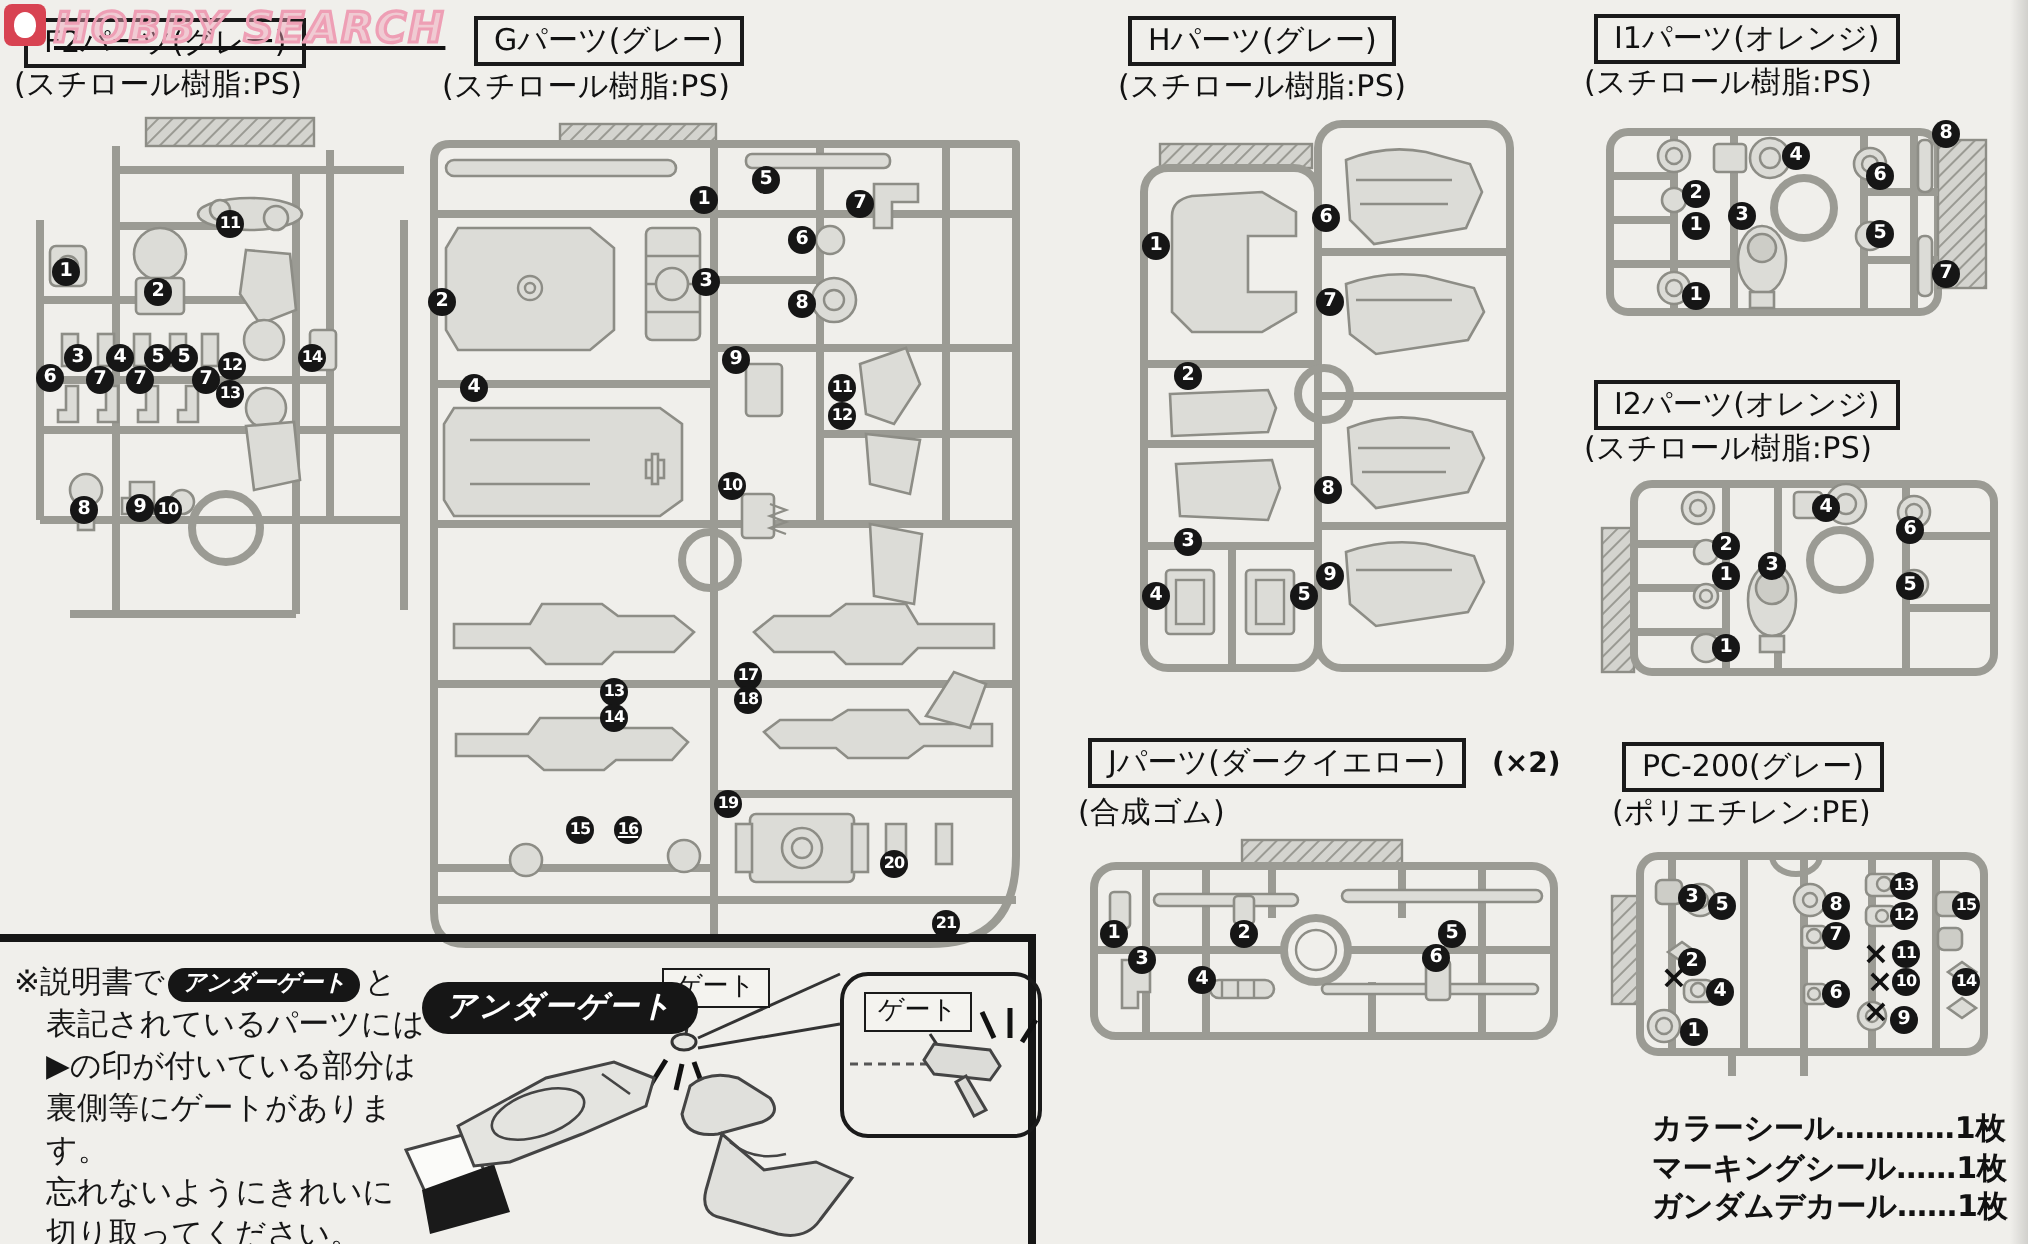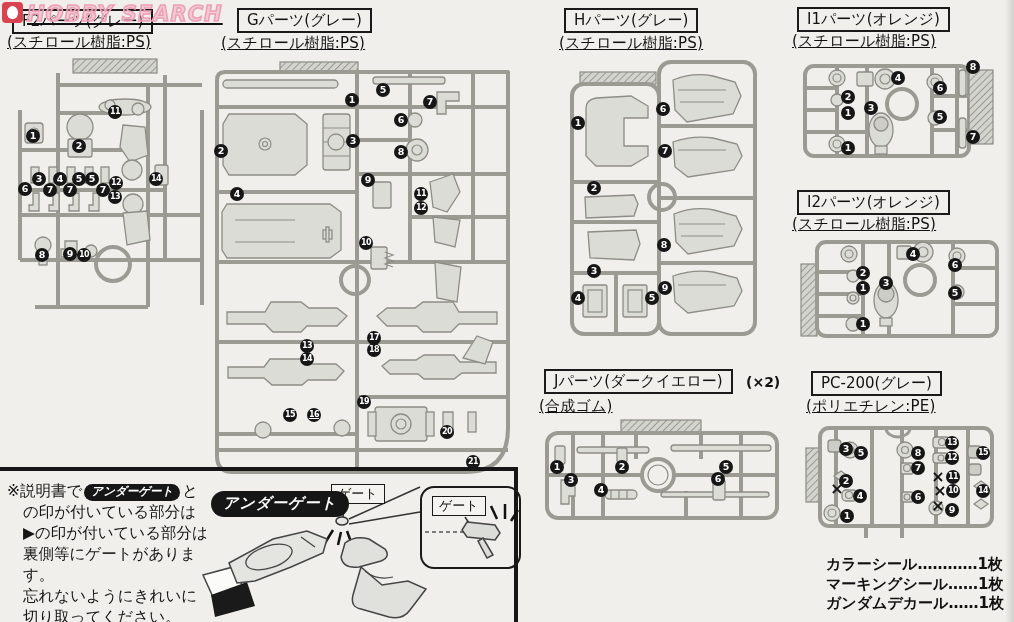--- a/index.html
+++ b/index.html
@@ -4,21 +4,21 @@
 <style>
   html,body{margin:0;padding:0;}
   body{width:1014px;height:622px;overflow:hidden;background:#e8e8e4;}
   .page{position:relative;width:1014px;height:622px;background:#f0efeb;
         font-family:"DejaVu Sans",sans-serif;color:#111;}
   .edge-shade{position:absolute;right:0;top:0;width:9px;height:622px;
         background:linear-gradient(to right,rgba(0,0,0,0),rgba(0,0,0,.13));}
   
   .label-box{position:absolute;border:2px solid #1a1a1a;padding:1px 8px 2px;
         font-size:15px;line-height:18px;white-space:nowrap;background:rgba(240,239,235,.6);}
-  .material{position:absolute;font-size:15px;white-space:nowrap;letter-spacing:0.2px;text-decoration:underline;}
+  .material{position:absolute;font-size:15px;white-space:nowrap;letter-spacing:0.2px;}
   .suffix{position:absolute;font-size:14px;white-space:nowrap;font-weight:bold;}
   
   #badges-layer{position:absolute;left:0;top:0;width:1014px;height:622px;pointer-events:none;}
   .badge{position:absolute;width:14px;height:14px;border-radius:50%;background:#161616;
         color:#fff;font-size:9.5px;font-weight:bold;display:flex;align-items:center;
         justify-content:center;transform:translate(-50%,-50%);line-height:1;}
   .badge.two{font-size:8px;letter-spacing:-0.5px;}
   .badge.xmark{background:transparent;color:#111;font-size:16px;font-weight:900;width:12px;height:12px;}
   
   svg{position:absolute;overflow:visible;}
@@ -390,21 +390,21 @@
   <div class="material" style="left:539px;top:397px">(合成ゴム)</div>
 
   <div class="label-box" style="left:811px;top:371px">PC-200(グレー)</div>
   <div class="material" style="left:806px;top:397px">(ポリエチレン:PE)</div>
 
   <div class="divider-h"></div>
   <div class="divider-v"></div>
 
   <div class="note">
     <div><span>※説明書で</span><span class="pill">アンダーゲート</span><span>と</span></div>
-    <div class="cont">の印が付いている部分は</div>
+    <div class="cont">表記されているパーツには</div>
     <div class="cont">▶の印が付いている部分は</div>
     <div class="cont">裏側等にゲートがあります。</div>
     <div class="cont">忘れないようにきれいに</div>
     <div class="cont">切り取ってください。</div>
   </div>
 
   <svg style="left:195px;top:475px" width="330" height="147" viewBox="0 0 330 147">
     <g stroke="#333" stroke-width="1.5" fill="none">
       <line x1="150" y1="28" x2="148" y2="42"></line>
       <line x1="154" y1="44" x2="225" y2="12"></line>

